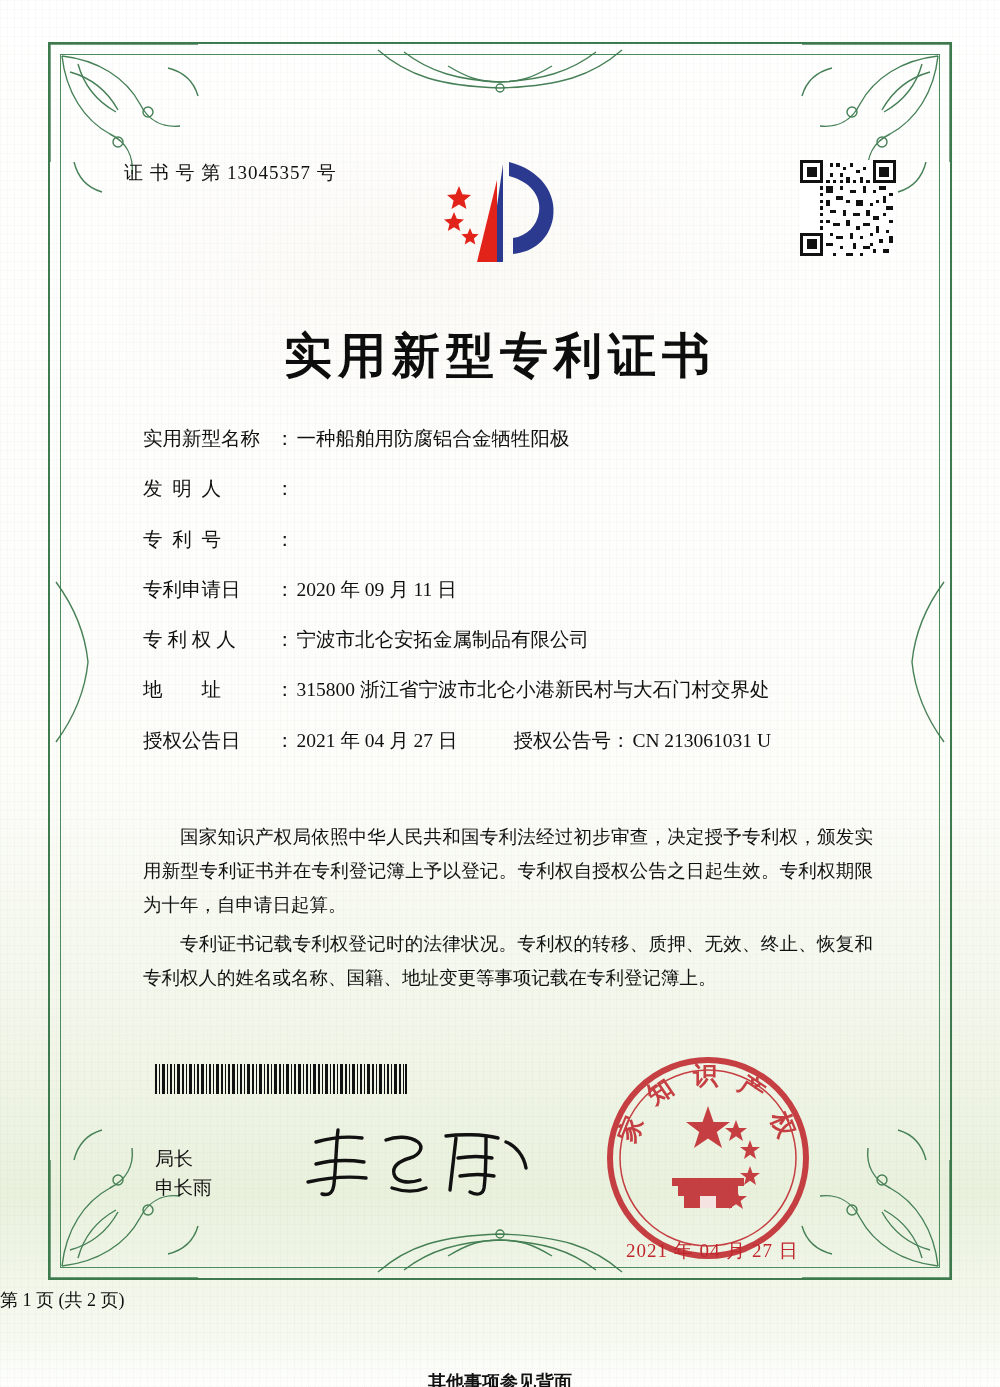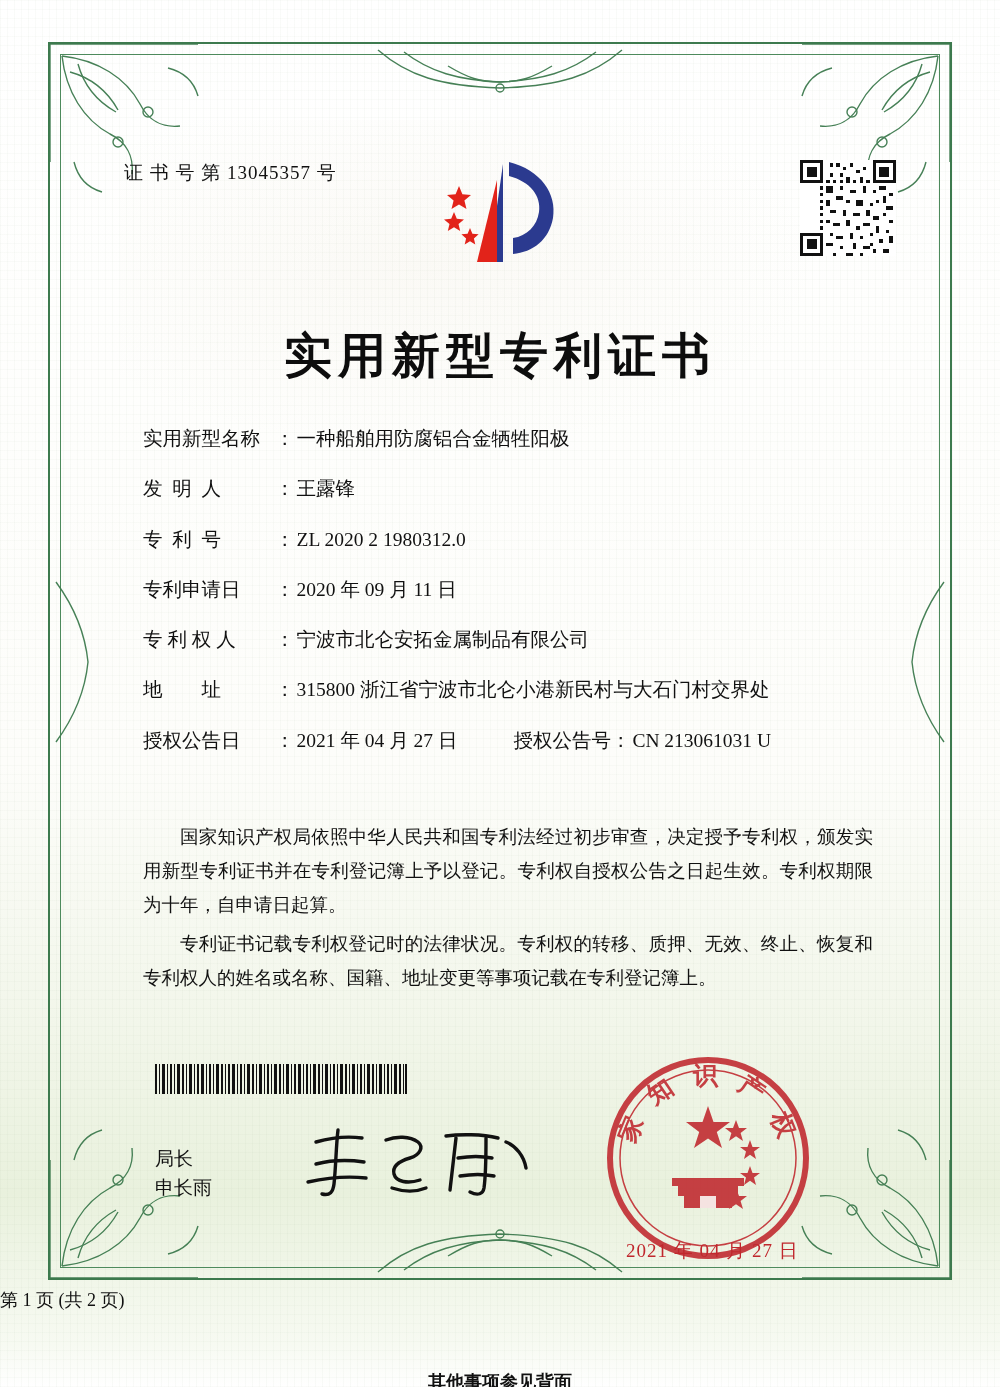--- a/index.html
+++ b/index.html
@@ -394,27 +394,25 @@
 
     <div class="field-row">
       <span class="field-label lbl-wide">实用新型名称</span>
       <span class="field-colon">：</span>
       <span class="field-value">一种船舶用防腐铝合金牺牲阳极</span>
     </div>
 
     <div class="field-row">
       <span class="field-label lbl-wide">发  明  人</span>
       <span class="field-colon">：</span>
-      <span class="field-value">王露锋</span>
     </div>
 
     <div class="field-row">
       <span class="field-label lbl-wide">专  利  号</span>
       <span class="field-colon">：</span>
-      <span class="field-value">ZL 2020 2 1980312.0</span>
     </div>
 
     <div class="field-row">
       <span class="field-label lbl-wide">专利申请日</span>
       <span class="field-colon">：</span>
       <span class="field-value">2020 年 09 月 11 日</span>
     </div>
 
     <div class="field-row">
       <span class="field-label lbl-wide">专 利 权 人</span>

